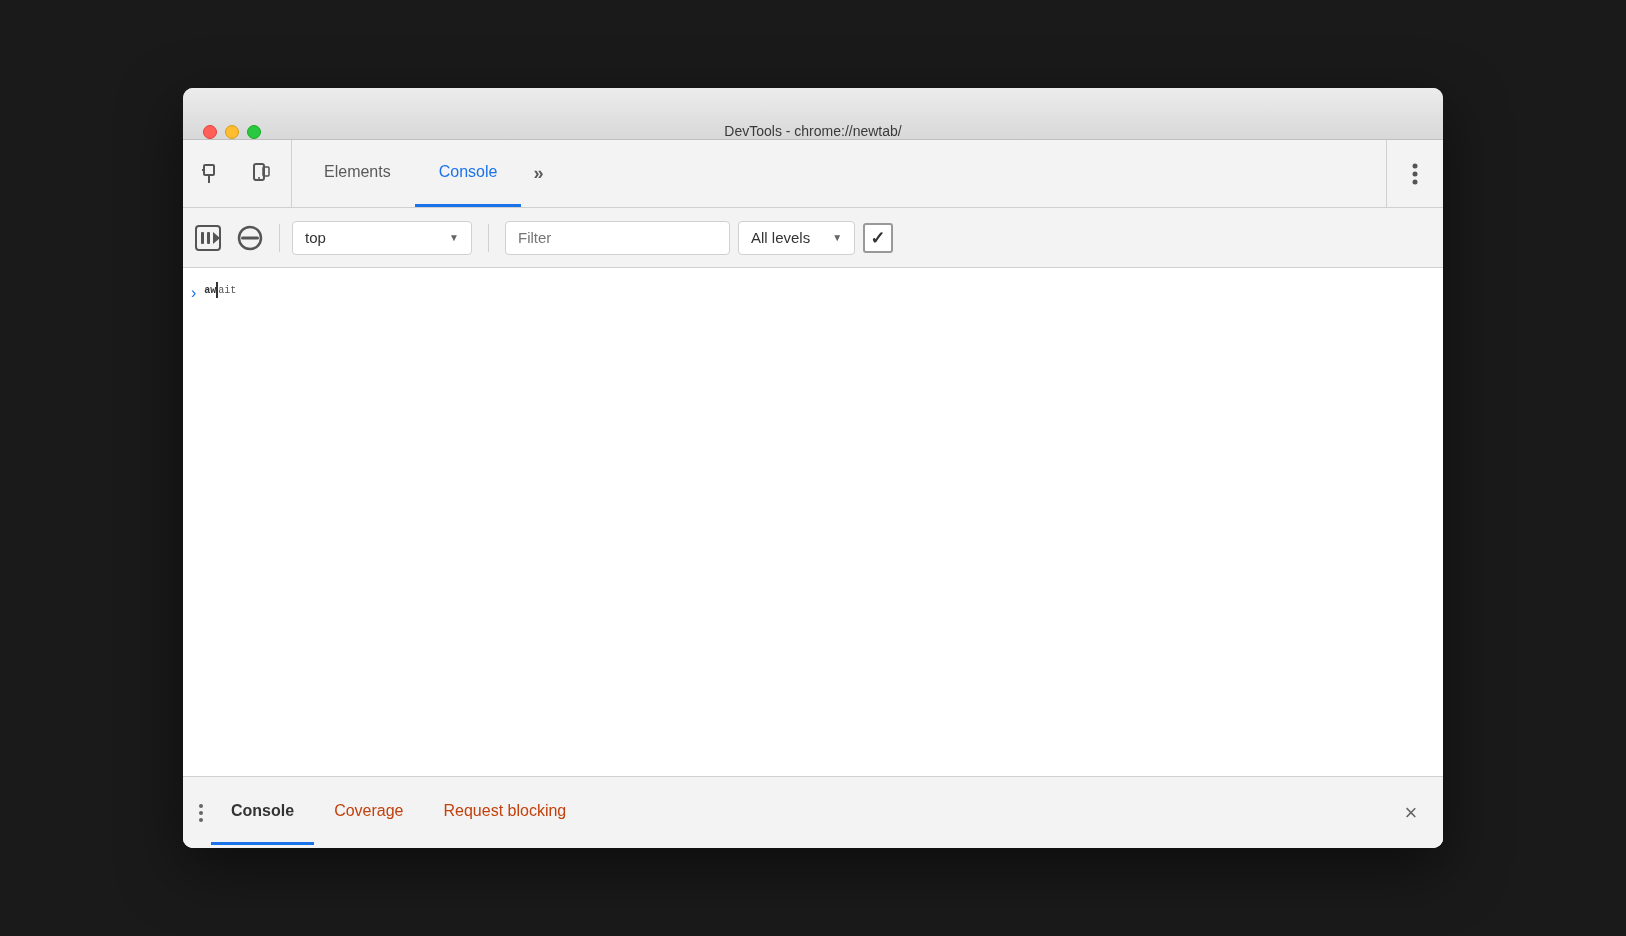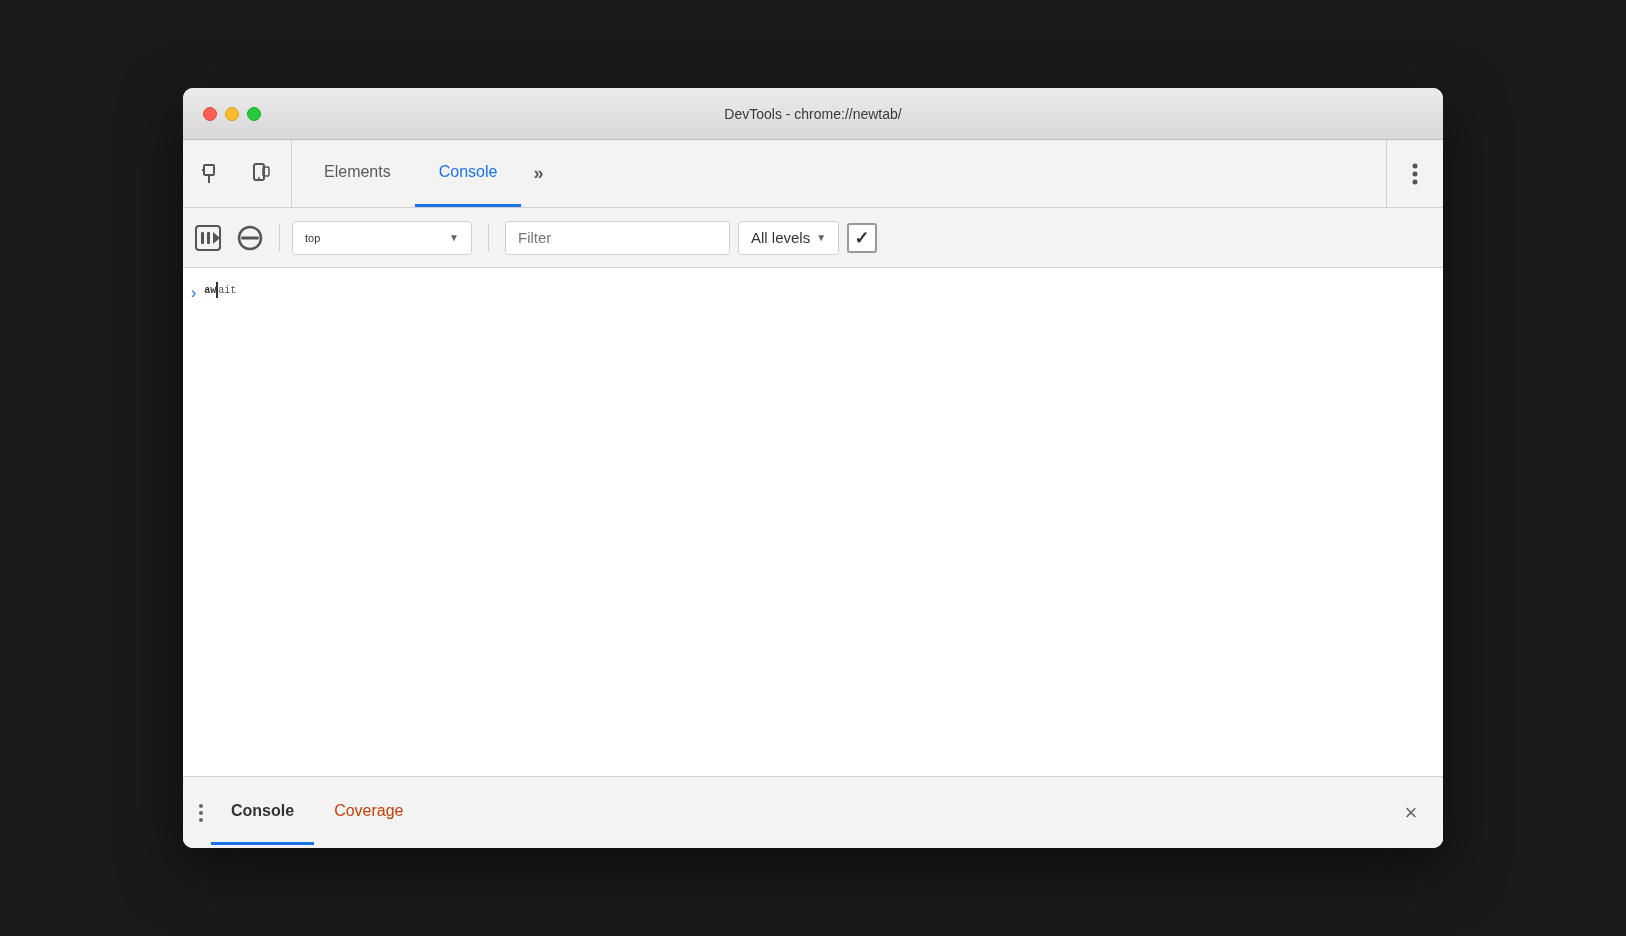--- a/index.html
+++ b/index.html
@@ -26,21 +26,21 @@
       box-shadow: 0 20px 60px rgba(0,0,0,0.5);
       display: flex;
       flex-direction: column;
     }
 
     
     .title-bar {
       background: linear-gradient(to bottom, #ececec, #d8d8d8);
       height: 52px;
       display: flex;
-      align-items: center;
+      align-items: flex-end;
       padding: 0 20px;
       border-bottom: 1px solid #c0c0c0;
       position: relative;
     }
 
     .traffic-lights {
       display: flex;
       gap: 8px;
       align-items: center;
     }
@@ -203,21 +203,21 @@
       padding: 0 12px;
       height: 34px;
       border: 1px solid #d0d0d0;
       border-radius: 4px;
       background: white;
       cursor: pointer;
       min-width: 180px;
     }
 
     .context-selector-text {
-      font-size: 11px;
+      font-size: 15px;
       color: #333;
       flex: 1;
     }
 
     .context-dropdown-arrow {
       font-size: 10px;
       color: #666;
     }
 
     .filter-separator {
@@ -234,21 +234,21 @@
       height: 34px;
       font-size: 15px;
       color: #ef4444;
       background: white;
       min-width: 130px;
     }
 
     .levels-btn {
       display: flex;
       align-items: center;
-      gap: 6px;
+      gap: 22px;
       padding: 0 12px;
       height: 34px;
       border: 1px solid #d0d0d0;
       border-radius: 4px;
       background: white;
       cursor: pointer;
       font-size: 15px;
       color: #333;
     }
 
@@ -508,19 +508,22 @@
         <div class="dot"></div>
       </div>
 
       <div class="bottom-tabs">
         <div class="bottom-tab active">
           <span>Console</span>
         </div>
         <div class="bottom-tab">
           <span>Coverage</span>
         </div>
+        <div class="bottom-tab">
+          <span>Request blocking</span>
+        </div>
       </div>
 
       <div class="bottom-close-btn">×</div>
     </div>
 
   </div>
 </div>
 
 </body></html>

